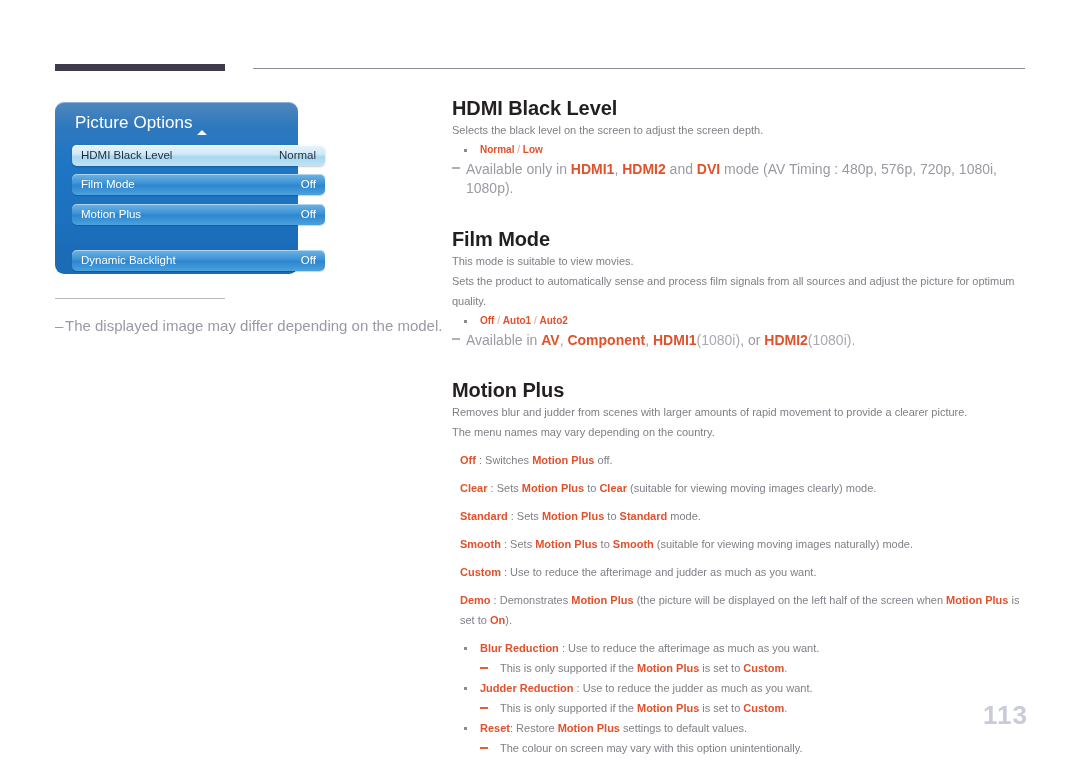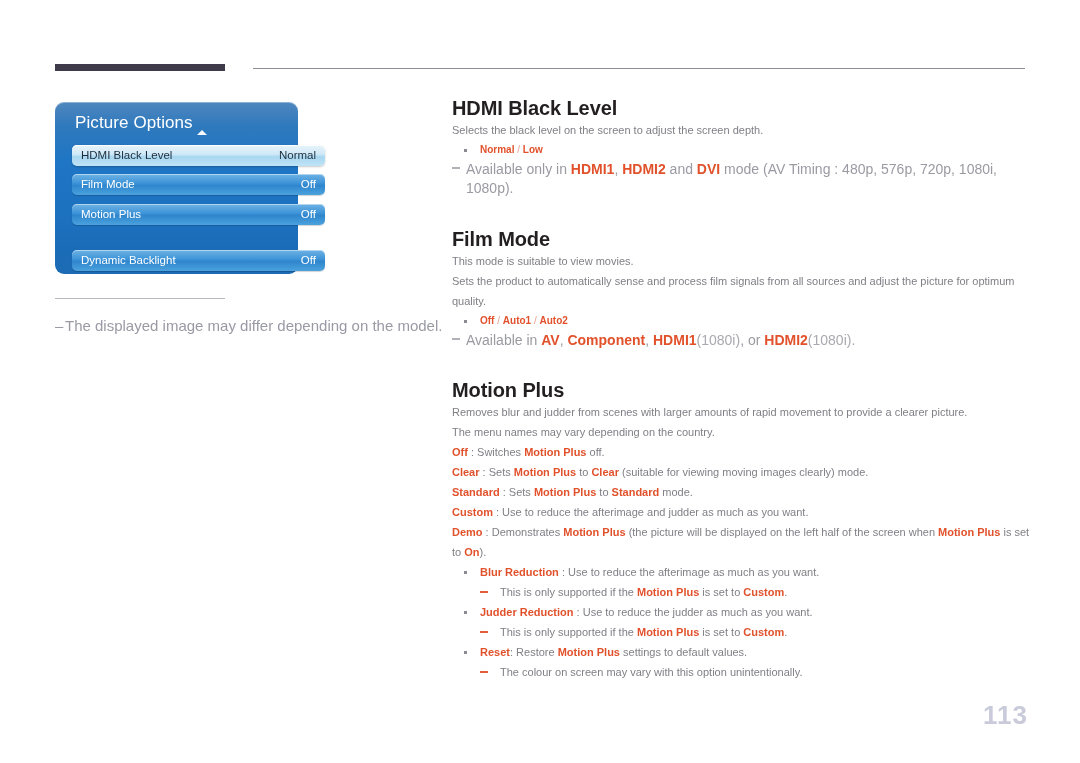--- a/index.html
+++ b/index.html
@@ -204,21 +204,21 @@
     top: 7px;
     width: 8px;
     height: 1.5px;
     background: #b0b0b8;
   }
 
   .opt-line {
     font-size: 11px;
     line-height: 20px;
     color: #7f7f86;
-    margin: 0;
+    margin: 8px;
   }
 
   .sub-bullet {
     position: relative;
     padding-left: 28px;
     font-size: 11px;
     line-height: 20px;
     color: #7f7f86;
     margin: 0;
   }
@@ -348,20 +348,23 @@
     </div>
 
     <div class="opt-line">
       <b class="o">Clear</b><span> : Sets </span><b class="o">Motion Plus</b><span> to </span><b class="o">Clear</b><span> (suitable for viewing moving images clearly) mode.</span>
     </div>
 
     <div class="opt-line">
       <b class="o">Standard</b><span> : Sets </span><b class="o">Motion Plus</b><span> to </span><b class="o">Standard</b><span> mode.</span>
     </div>
 
+    <div class="opt-line">
+      <b class="o">Smooth</b><span> : Sets </span><b class="o">Motion Plus</b><span> to </span><b class="o">Smooth</b><span> (suitable for viewing moving images naturally) mode.</span>
+    </div>
 
     <div class="opt-line">
       <b class="o">Custom</b><span> : Use to reduce the afterimage and judder as much as you want.</span>
     </div>
 
     <div class="opt-line">
       <b class="o">Demo</b><span> : Demonstrates </span><b class="o">Motion Plus</b><span> (the picture will be displayed on the left half of the screen when </span><b class="o">Motion Plus</b><span> is set to </span><b class="o">On</b><span>).</span>
     </div>
 
     <div class="sub-bullet">

